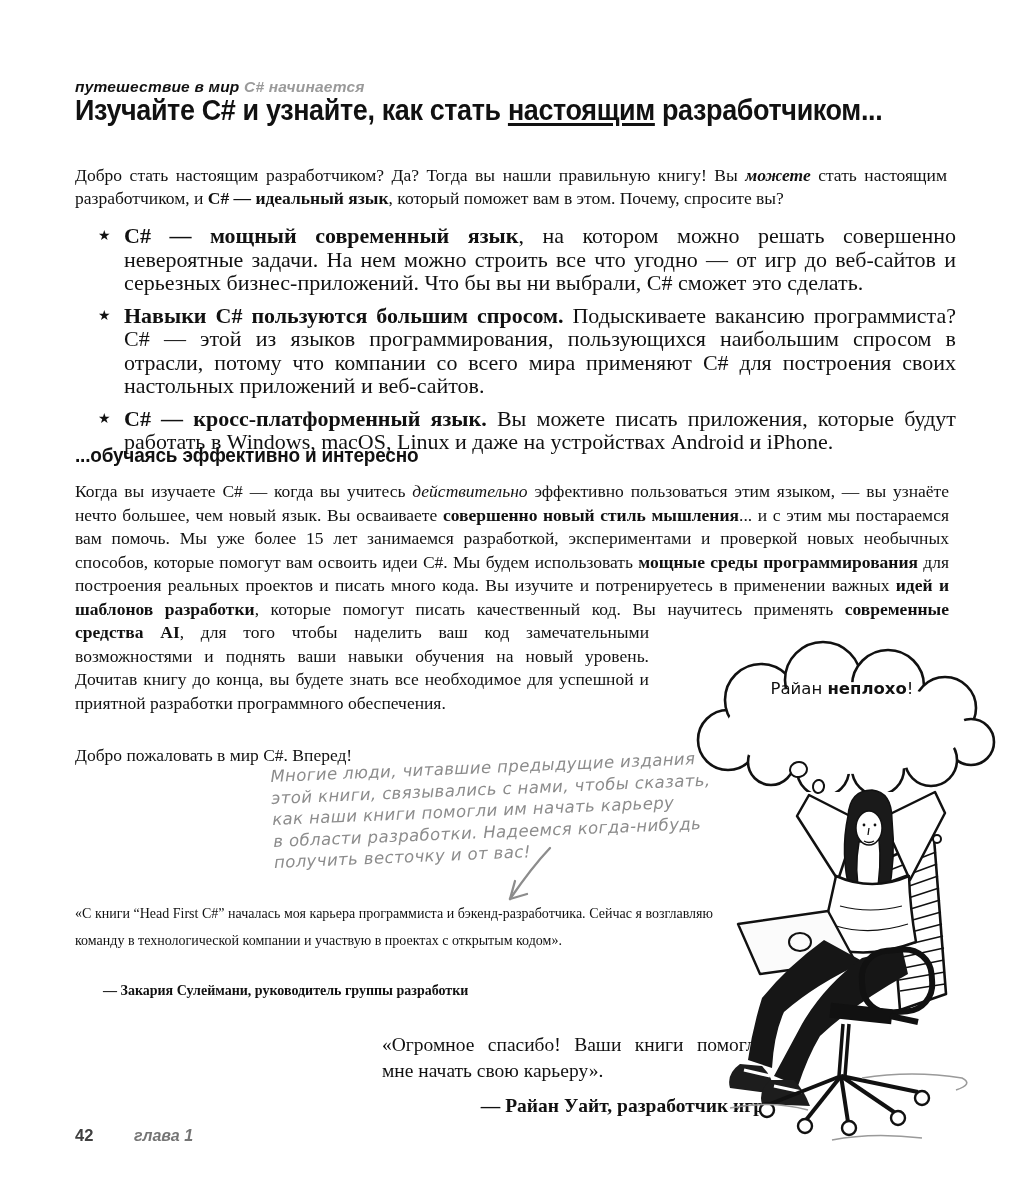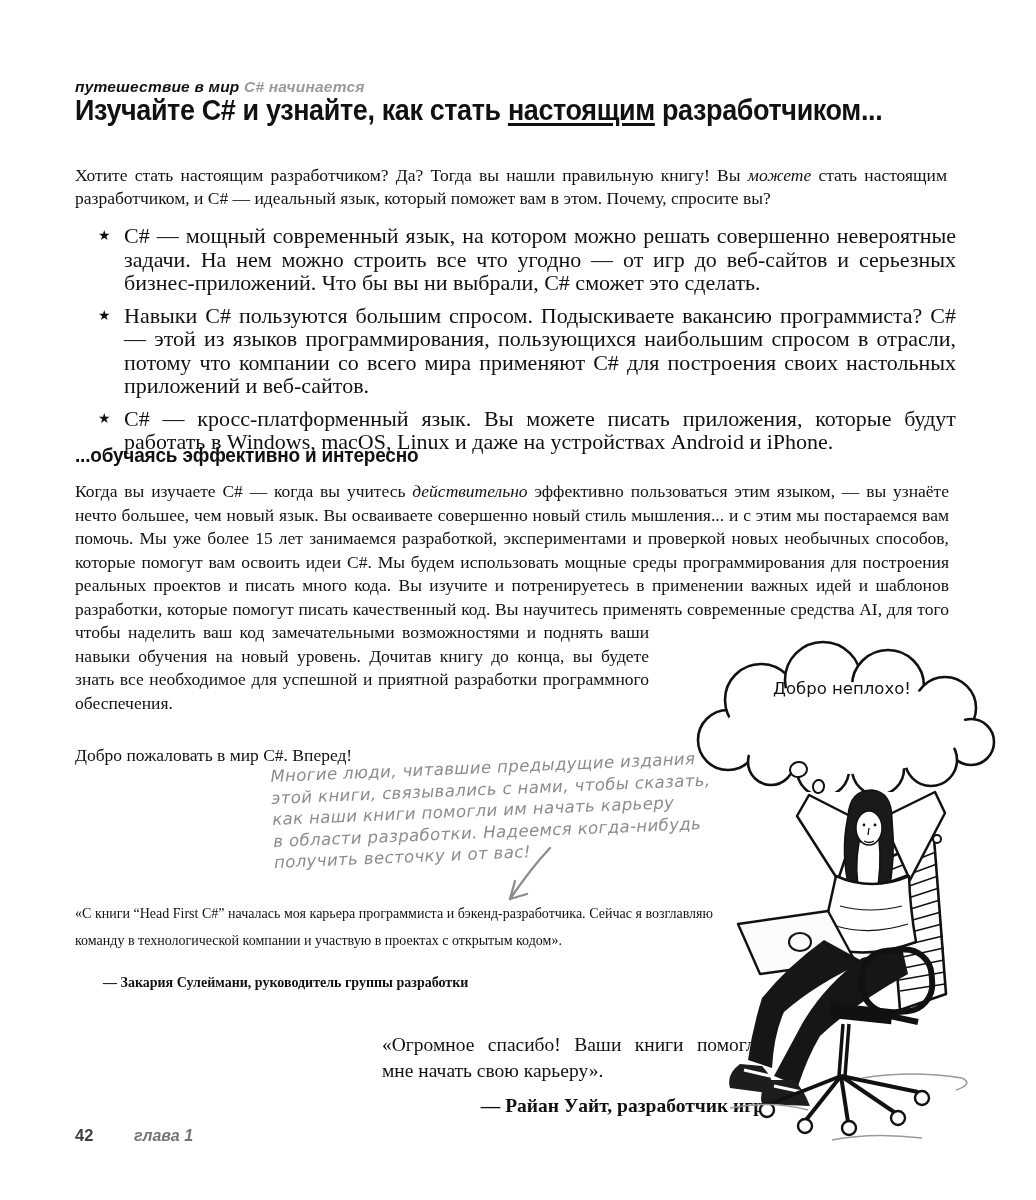--- a/index.html
+++ b/index.html
@@ -1,21 +1,21 @@
 <!DOCTYPE html>
 <html lang="ru"><head>
 <meta charset="utf-8">
 <style>
   html,body{margin:0;padding:0;background:#ffffff;}
   .page{
     position:relative;width:1036px;height:1200px;background:#ffffff;
     overflow:hidden;color:#111;
     font-family:"Liberation Serif","DejaVu Serif",serif;
   }
-  .b{font-weight:normal;}
+  .b{font-weight:bold;}
   .i{font-style:italic;}
 
   .running-header{
     position:absolute;left:75px;top:50px;
     font-family:"Liberation Sans","DejaVu Sans",sans-serif;
     font-size:15.5px;font-style:italic;font-weight:bold;letter-spacing:.2px;margin-top:28px;
   }
   .running-header .hdr-gray{color:#9a9a9a;font-weight:bold;}
 
   .chapter-title{
@@ -62,21 +62,21 @@
 
   .handwritten{
     position:absolute;left:270px;top:766px;width:480px;
     font-family:"DejaVu Sans",sans-serif;font-style:italic;
     font-size:16.5px;line-height:21.5px;color:#8c8c8c;
     transform:rotate(-2.4deg);transform-origin:0 0;letter-spacing:.4px;
   }
   .hand-arrow{position:absolute;left:494px;top:845px;}
 
   .quote1{position:absolute;left:75px;top:900px;width:638px;font-size:14px;line-height:27px;text-align:justify;}
-  .quote1 .attribution{margin-top:15px;padding-left:28px;font-weight:bold;text-align:left;}
+  .quote1 .attribution{margin-top:23px;padding-left:28px;font-weight:bold;text-align:left;}
   .quote2{position:absolute;left:382px;top:1032px;width:384px;font-size:19.5px;line-height:26px;text-align:justify;}
   .quote2 .attribution{margin-top:9px;font-weight:bold;text-align:right;padding-right:2px;}
 
   .illustration{position:absolute;left:712px;top:778px;}
 
   .page-footer{
     position:absolute;left:75px;top:1126px;
     font-family:"Liberation Sans","DejaVu Sans",sans-serif;font-size:16.5px;
   }
   .page-number{font-weight:bold;color:#404040;}
@@ -88,21 +88,21 @@
 <div class="page">
 
   <div class="running-header">
     <span>путешествие в мир</span>
     <span> </span>
     <span class="hdr-gray">С# начинается</span>
   </div>
 
   <h1 class="chapter-title"><span>Изучайте C# и узнайте, как стать </span><span class="u">настоящим</span><span> разработчиком...</span></h1>
 
-  <p class="serif-par intro"><span>Хотите стать настоящим разработчиком? Да? Тогда вы нашли правильную книгу! Вы </span><span class="b i">можете</span><span> стать настоящим разработчиком, и </span><span class="b">С# — идеальный язык</span><span>, который поможет вам в этом. Почему, спросите вы?</span></p>
+  <p class="serif-par intro"><span>Добро стать настоящим разработчиком? Да? Тогда вы нашли правильную книгу! Вы </span><span class="b i">можете</span><span> стать настоящим разработчиком, и </span><span class="b">С# — идеальный язык</span><span>, который поможет вам в этом. Почему, спросите вы?</span></p>
 
   <div class="bullets">
     <div class="bullet">
       <span class="star">★</span>
       <span class="bullet-text"><span class="b">С# — мощный современный язык</span><span>, на котором можно решать совершенно невероятные задачи. На нем можно строить все что угодно — от игр до веб-сайтов и серьезных бизнес-приложений. Что бы вы ни выбрали, С# сможет это сделать.</span></span>
     </div>
     <div class="bullet">
       <span class="star">★</span>
       <span class="bullet-text"><span class="b">Навыки С# пользуются большим спросом.</span><span> Подыскиваете вакансию программиста? С# — этой из языков программирования, пользующихся наибольшим спросом в отрасли, потому что компании со всего мира применяют С# для построения своих настольных приложений и веб-сайтов.</span></span>
     </div>
@@ -132,21 +132,21 @@
         <circle cx="272" cy="68" r="31"></circle>
         <circle cx="298" cy="102" r="23"></circle>
         <circle cx="258" cy="120" r="26"></circle>
         <circle cx="205" cy="129" r="26"></circle>
         <circle cx="150" cy="130" r="26"></circle>
         <circle cx="98" cy="122" r="23"></circle>
       </g>
       <ellipse cx="173" cy="88" rx="120" ry="46" fill="#ffffff" stroke="none"></ellipse>
     </svg>
     <div class="bubble-text">
-      <div><span>Добро </span><span class="b">неплохо</span><span>!</span></div>
+      <div><span>Райан </span><span class="b">неплохо</span><span>!</span></div>
     </div>
   </div>
   <div class="trail-bubble trail-1"></div>
   <div class="trail-bubble trail-2"></div>
 
   <div class="handwritten">
       <div>Многие люди, читавшие предыдущие издания</div>
       <div>этой книги, связывались с нами, чтобы сказать,</div>
       <div>как наши книги помогли им начать карьеру</div>
       <div>в области разработки. Надеемся когда-нибудь</div>

